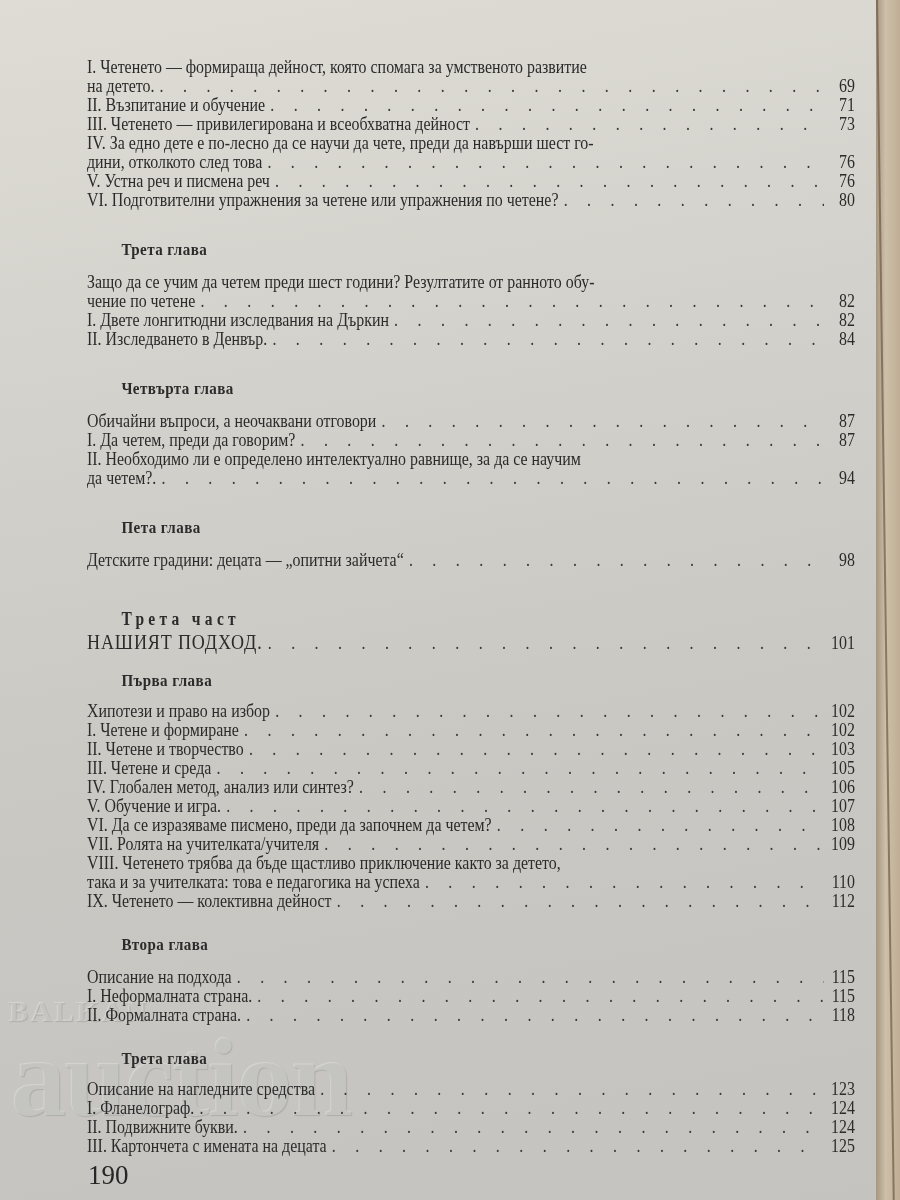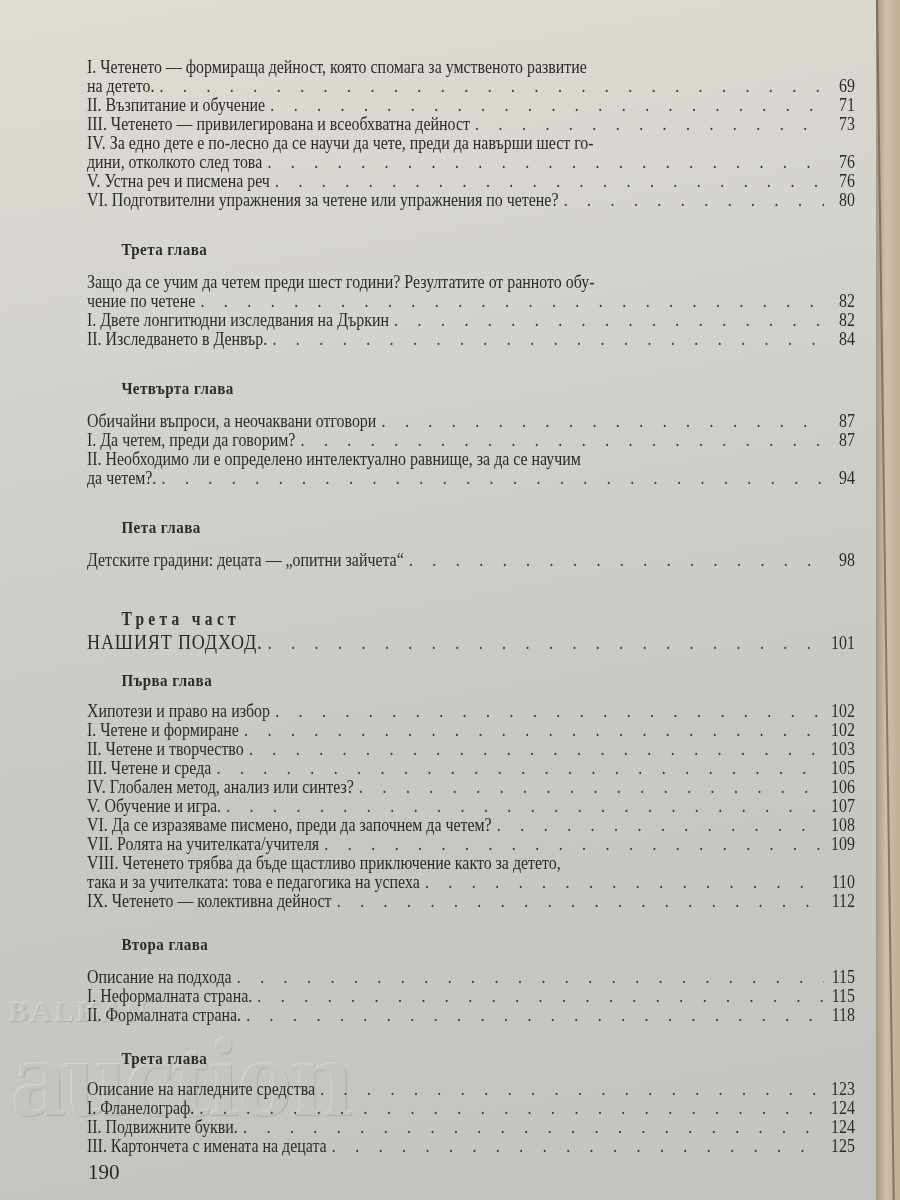--- a/index.html
+++ b/index.html
@@ -41,21 +41,21 @@
   .wrap { white-space: nowrap; }
   .chapter-head {
     margin: 24px 0 14px 40px; font-weight: bold; font-size: 17.5px;
     letter-spacing: 0.5px;
   }
   .part-head {
     margin: 28px 0 4px 40px; font-weight: bold; font-size: 18px; letter-spacing: 5px;
   }
   .part-title { font-size: 21px; letter-spacing: 1px; }
   .page-number {
-    position: absolute; left: 88px; top: 1160px; font-size: 21px; color: #262626;
+    position: absolute; left: 88px; top: 1160px; font-size: 27px; color: #262626;
   }
   .watermark {
     position: absolute; left: 8px; top: 995px; color: rgba(255,255,255,0.28);
     font-family: Liberation Serif, serif; font-weight: bold; pointer-events: none;
     text-shadow: 1px 1px 1px rgba(0,0,0,0.12);
   }
   .wm-top { font-size: 30px; letter-spacing: 2px; line-height: 32px; }
   .wm-mid { font-size: 112px; line-height: 100px; margin-left: 2px; letter-spacing: -2px; }
   .wm-bot { font-size: 46px; line-height: 52px; margin-left: 56px; }
 </style>

